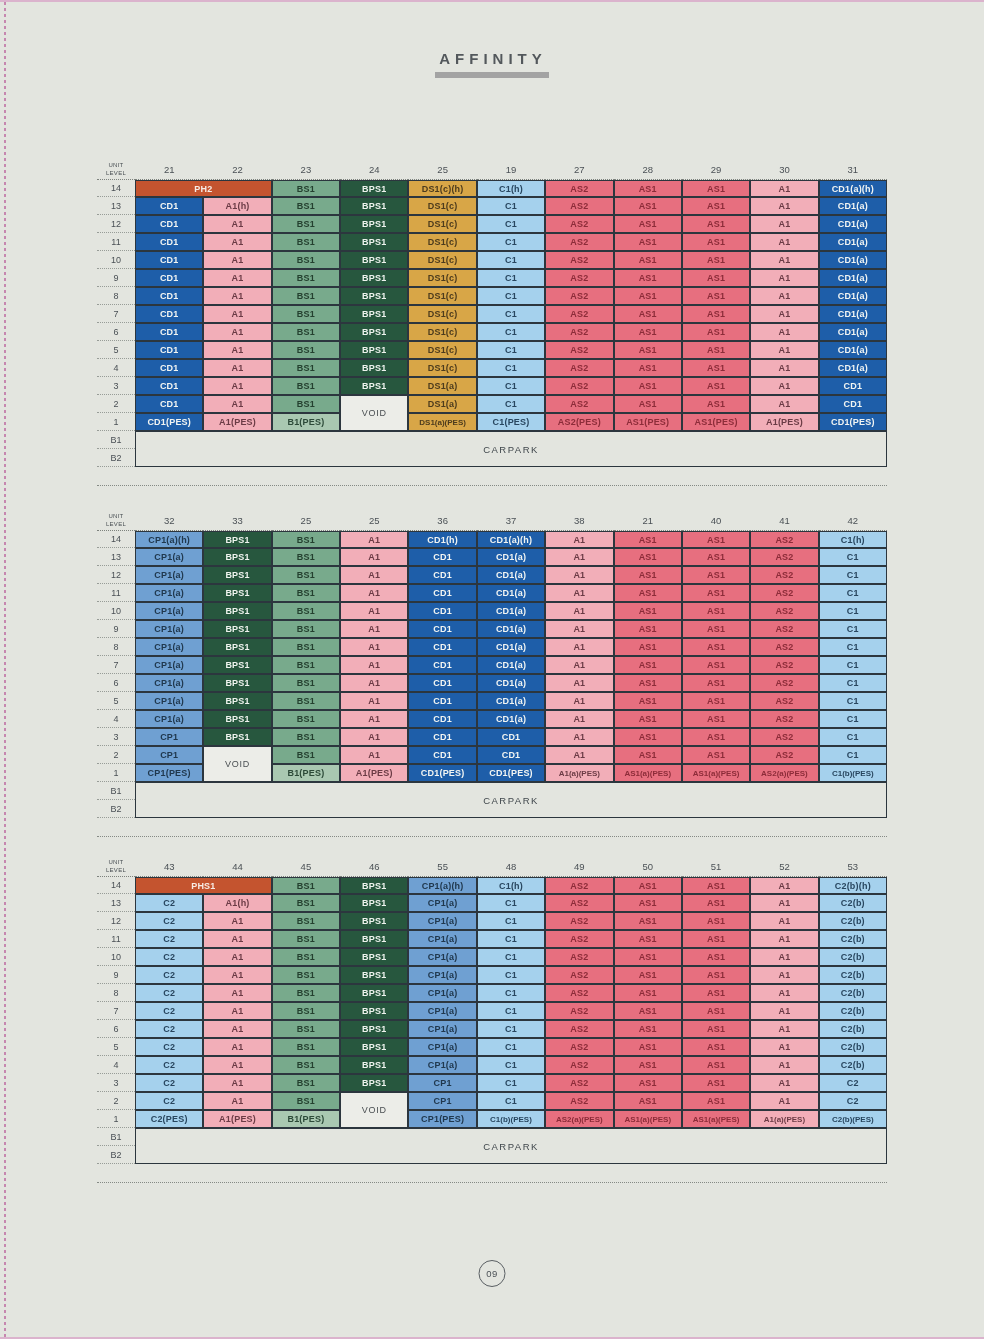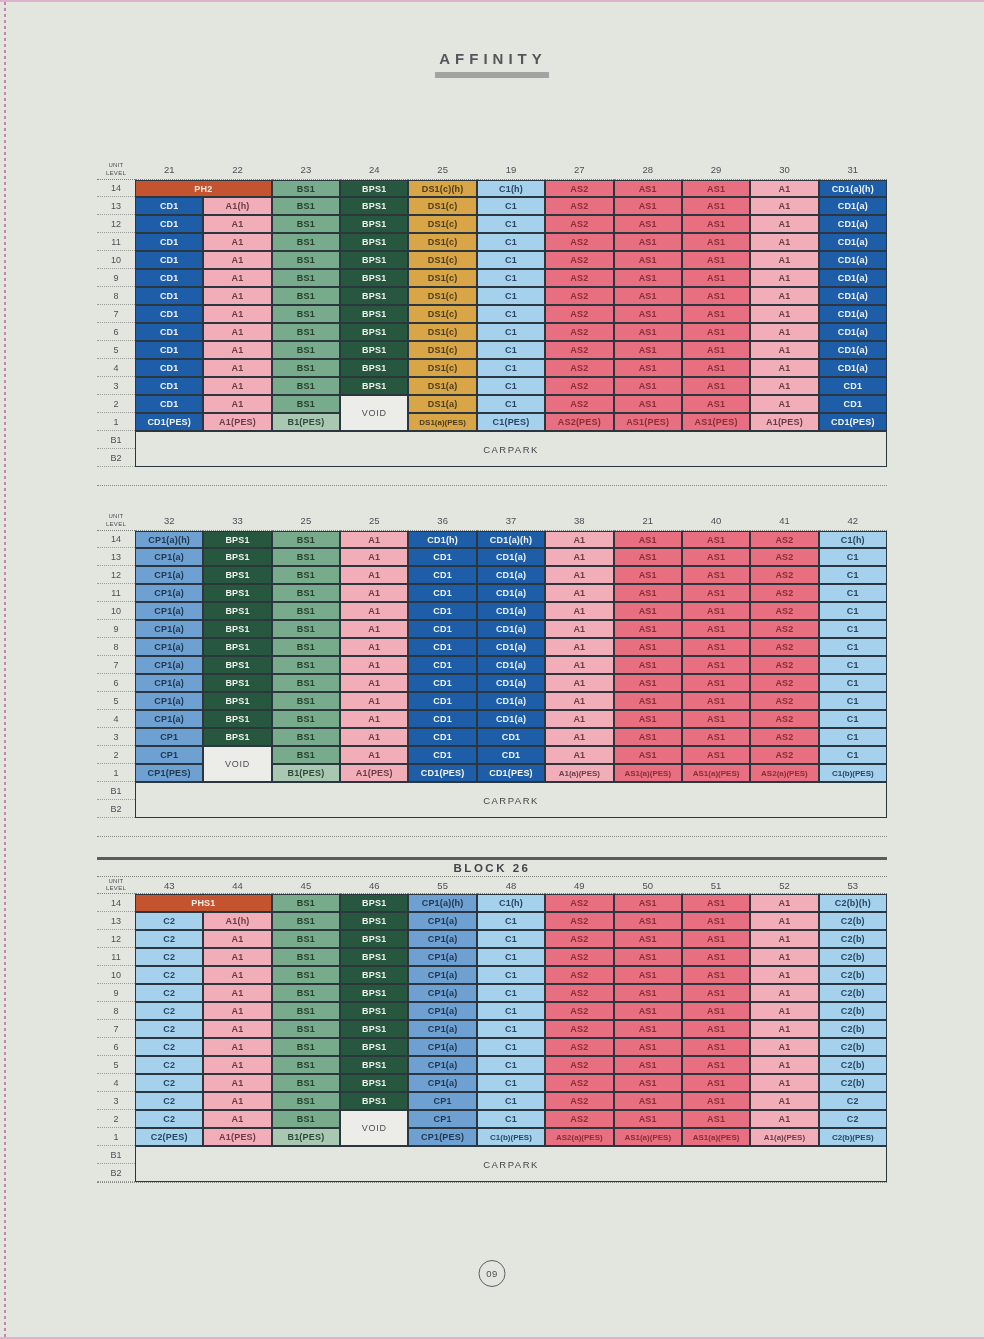--- a/index.html
+++ b/index.html
@@ -454,21 +454,20 @@
     <div class="cell k-lp small" style="background: rgb(242, 174, 184); color: rgb(107, 59, 69);">A1(a)(PES)</div>
     <div class="cell k-rs small" style="background: rgb(231, 111, 127); color: rgb(140, 44, 57);">AS1(a)(PES)</div>
     <div class="cell k-rs small" style="background: rgb(231, 111, 127); color: rgb(140, 44, 57);">AS1(a)(PES)</div>
     <div class="cell k-rs small" style="background: rgb(231, 111, 127); color: rgb(140, 44, 57);">AS2(a)(PES)</div>
     <div class="cell k-lb small" style="background: rgb(165, 209, 237); color: rgb(40, 70, 95);">C1(b)(PES)</div>
     <div class="lvl">B1</div>
     <div class="cell k-cp" style="background: transparent; color: rgb(64, 71, 76); grid-area: span 2 / span 11;">CARPARK</div>
     <div class="lvl">B2</div>
   </section>
 <section class="block b2">
-    <div class="btitle">BLOCK 26</div>
     <div class="bhead unit">
       <div>UNIT</div>
       <div>LEVEL</div>
     </div>
     <div class="bhead">43</div>
     <div class="bhead">44</div>
     <div class="bhead">45</div>
     <div class="bhead">46</div>
     <div class="bhead">55</div>
     <div class="bhead">48</div>

